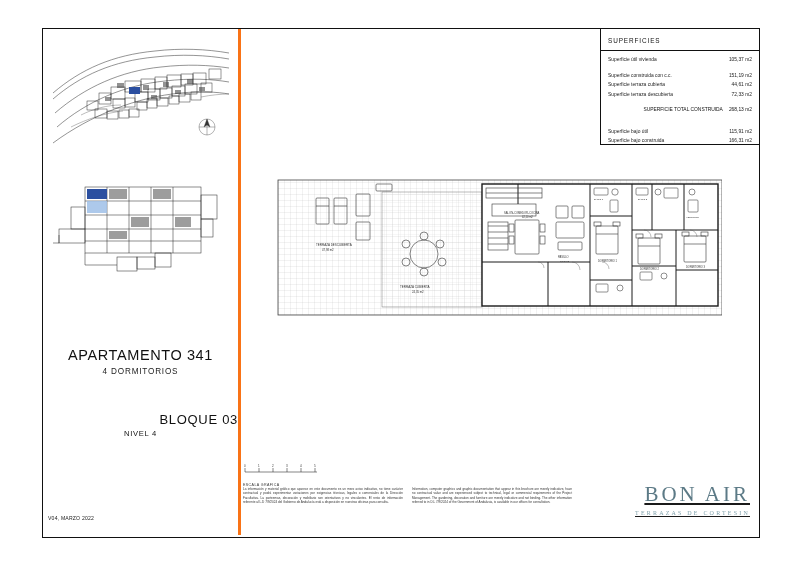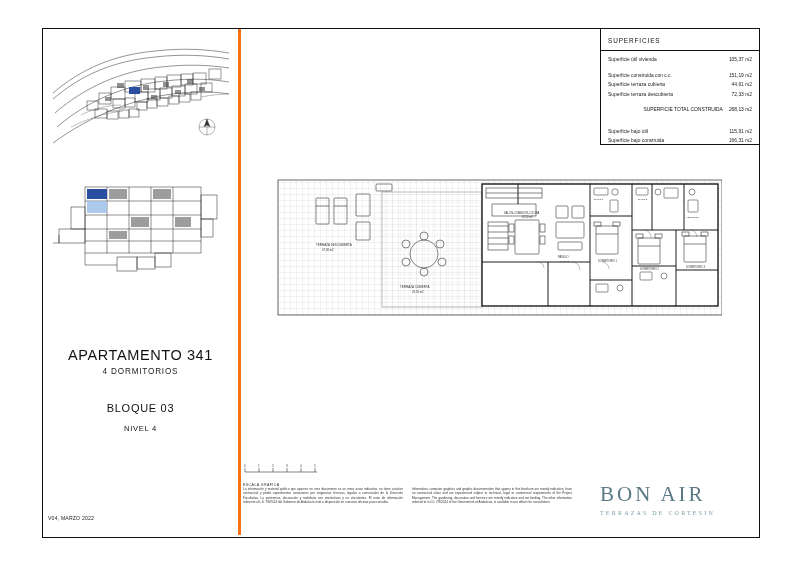--- a/index.html
+++ b/index.html
@@ -15,22 +15,22 @@
   .siteplan svg{display:block;}
 
   
   .massing{position:absolute;left:8px;top:148px;width:180px;height:105px;overflow:hidden;}
   .massing svg{display:block;}
 
   
   .titleblock{position:absolute;left:0;top:318px;width:195px;text-align:center;}
   .apt-title{font-size:14.5px;letter-spacing:.6px;color:#111;}
   .apt-sub{font-size:8.2px;letter-spacing:.8px;color:#222;margin-top:4px;}
-  .block-line{font-size:11px;letter-spacing:.7px;color:#111;margin-top:26px;}
-  .level-line{font-size:7.6px;letter-spacing:.7px;color:#111;margin-top:10px;}
+  .block-line{font-size:13px;letter-spacing:.7px;color:#111;margin-top:36px;text-align:right;}
+  .level-line{font-size:7.6px;letter-spacing:.7px;color:#111;margin-top:2px;}
 
   .version{position:absolute;left:5px;top:486px;font-size:5.1px;color:#222;letter-spacing:.2px;}
 
   
   .surfaces{position:absolute;left:600px;top:29px;width:158px;height:115px;border-bottom:1px solid #111;border-left:1px solid #111;}
   .surf-title{position:absolute;left:7px;top:8px;font-size:6.4px;letter-spacing:.9px;color:#111;}
   .surf-rule{position:absolute;left:0;top:21px;width:158px;height:1px;background:#111;}
   .surf-rows{position:absolute;left:7px;top:26px;width:144px;}
   .srow{display:flex;justify-content:space-between;font-size:4.9px;line-height:9.5px;color:#222;}
   .srow.gap{margin-top:6px;}
@@ -45,21 +45,21 @@
 
   
   .scalebar{position:absolute;left:243px;top:462px;width:80px;}
   .scale-label{font-size:3.6px;letter-spacing:.4px;color:#333;margin-top:3px;}
 
   
   .legal{position:absolute;left:243px;top:487px;width:160px;font-size:3.1px;line-height:4.3px;color:#333;text-align:justify;}
   .legal-en{position:absolute;left:412px;top:487px;width:160px;font-size:3.1px;line-height:4.3px;color:#333;text-align:justify;}
 
   
-  .logo{position:absolute;left:600px;top:482px;width:150px;text-align:left;}
+  .logo{position:absolute;left:600px;top:482px;width:150px;text-align:right;text-decoration:underline;}
   .logo-main{font-size:21px;letter-spacing:3px;color:#5c7a86;font-family:"Liberation Serif",serif;}
   .logo-sub{font-size:6px;letter-spacing:2.2px;color:#7fa0ab;margin-top:3px;font-family:"Liberation Serif",serif;}
 </style>
 </head>
 <body>
 
 <div class="sheet">
 
   <div class="frame"></div>
 

